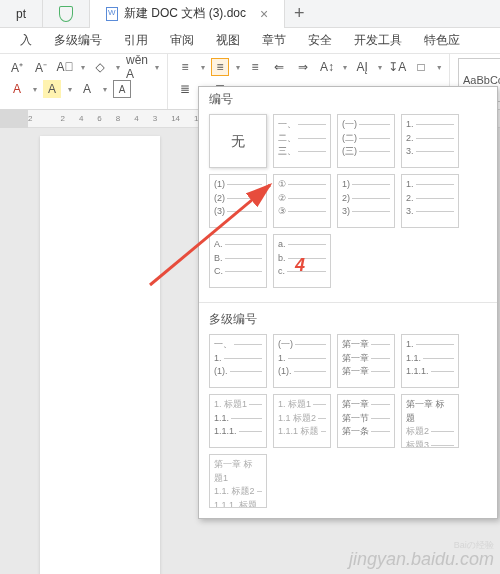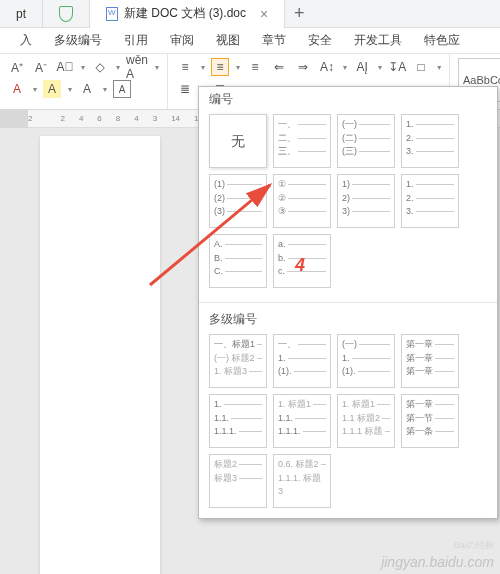--- a/index.html
+++ b/index.html
@@ -38,21 +38,21 @@
   .num-cell { width: 58px; height: 54px; border: 1px solid #d0d0d0; background: #fff; padding: 3px 4px; font-size: 9px; color: #777; line-height: 1.5; overflow: hidden; }
   .num-cell.big { width: 58px; height: 54px; display: flex; align-items: center; justify-content: center; font-size: 14px; color: #555; box-shadow: 1px 1px 3px rgba(0,0,0,.15); }
   .num-cell .ln { display: flex; align-items: center; gap: 2px; }
   .num-cell .ln::after { content: ""; flex: 1; border-top: 1px solid #ccc; }
   .num-cell .lg { color: #aaa; }
   .dd-sep { border-top: 1px solid #e5e5e5; margin: 4px 0; }
 
   .arrow { position: absolute; left: 145px; top: 170px; width: 145px; height: 120px; z-index: 20; pointer-events: none; }
   .ann4 { position: absolute; left: 295px; top: 255px; color: #e74c3c; font-size: 18px; font-weight: bold; font-style: italic; z-index: 20; }
 
-  .watermark { position: absolute; right: 6px; bottom: 4px; font-size: 14px; color: rgba(180,180,180,.7); font-style: italic; z-index: 5; }
+  .watermark { position: absolute; right: 6px; bottom: 4px; font-size: 18px; color: rgba(180,180,180,.7); font-style: italic; z-index: 5; }
   .wm2 { position: absolute; right: 6px; bottom: 22px; font-size: 9px; color: rgba(200,200,200,.6); z-index: 5; }
 </style>
 </head>
 <body>
 
 <div class="tabs">
   <div class="tab">
     <span>pt</span>
   </div>
   <div class="tab">
@@ -269,31 +269,20 @@
           </div>
         </div>
     </div>
   </div>
   <div class="dd-sep"></div>
   <div class="dd-title">多级编号</div>
   <div class="dd-section">
     <div class="num-grid">
       <div class="num-cell">
           <div class="ln">
-            <span>一、标题1</span>
-          </div>
-          <div class="ln lg">
-            <span>(一) 标题2</span>
-          </div>
-          <div class="ln lg">
-            <span>1. 标题3</span>
-          </div>
-        </div>
-      <div class="num-cell">
-          <div class="ln">
             <span>一、</span>
           </div>
           <div class="ln">
             <span>1.</span>
           </div>
           <div class="ln">
             <span>(1).</span>
           </div>
         </div>
       <div class="num-cell">
@@ -358,30 +347,36 @@
           </div>
           <div class="ln">
             <span>第一节</span>
           </div>
           <div class="ln">
             <span>第一条</span>
           </div>
         </div>
 
       <div class="num-cell">
+          <div class="ln">
+            <span>第一章 标题</span>
+          </div>
           <div class="ln lg">
             <span>标题2</span>
           </div>
           <div class="ln lg">
             <span>标题3</span>
           </div>
         </div>
       <div class="num-cell">
           <div class="ln lg">
-            <span>0.6. 标题2</span>
+            <span>第一章 标题1</span>
+          </div>
+          <div class="ln lg">
+            <span>1.1. 标题2</span>
           </div>
           <div class="ln lg">
             <span>1.1.1. 标题3</span>
           </div>
         </div>
     </div>
   </div>
 </div>
 
 <svg class="arrow" viewBox="0 0 145 120">

